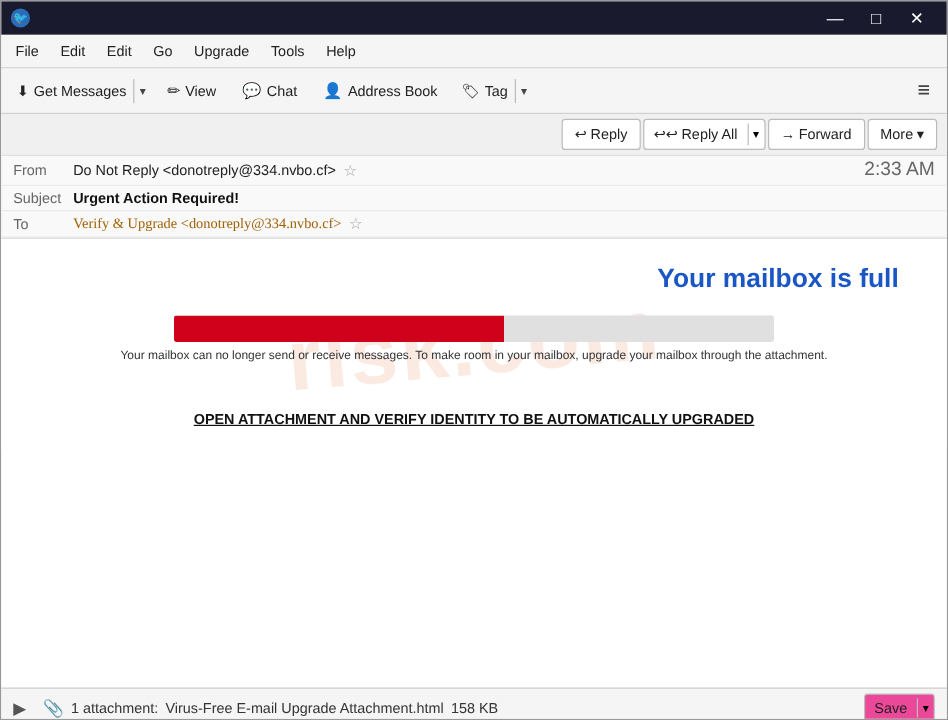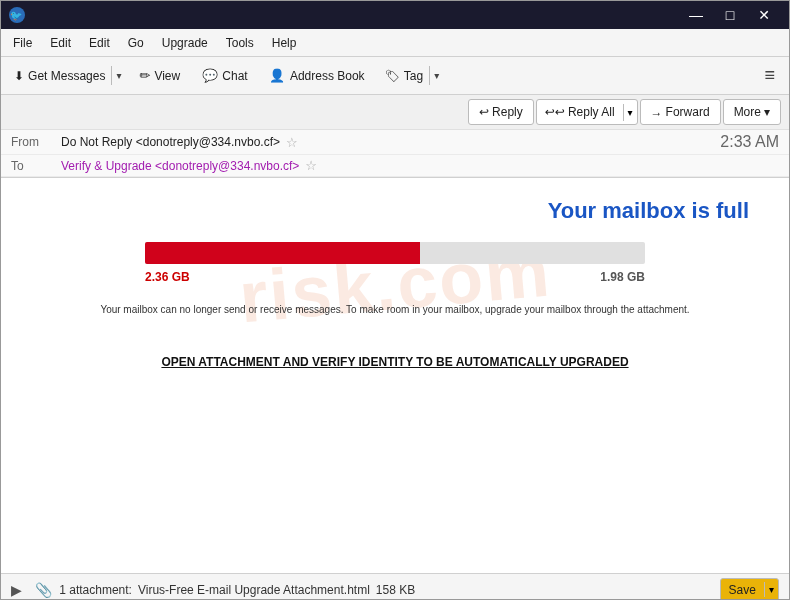--- a/index.html
+++ b/index.html
@@ -98,21 +98,21 @@
     .action-btn-split .arrow-part {
       display: flex; align-items: center; padding: 3px 4px; cursor: pointer; border-left: 1px solid #bbb; font-size: 10px;
     }
 
     #from-row, #subject-row, #to-row {
       display: flex; align-items: center; padding: 3px 10px; font-size: 12px; border-bottom: 1px solid #ebebeb;
     }
     #from-row .label, #subject-row .label, #to-row .label { color: #666; min-width: 50px; }
     #from-row .value { color: #222; }
     #subject-row .value { font-weight: bold; color: #111; }
-    #to-row .value { color: #a21caf; }
+    #to-row .value { color: #a16207; font-family: Liberation Serif, serif; }
     .star-icon { margin-left: 6px; color: #aaa; font-size: 13px; cursor: pointer; }
     .timestamp { margin-left: auto; color: #666; font-size: 16px; }
 
     
     #email-body {
       background: white;
       flex: 1;
       overflow: hidden;
       position: relative;
       display: flex;
@@ -190,21 +190,21 @@
       display: flex;
       align-items: center;
       padding: 0 10px;
       justify-content: space-between;
     }
     #footer .attachment-info { display: flex; align-items: center; gap: 6px; font-size: 12px; color: #333; }
     .attachment-icon { font-size: 14px; color: #555; }
     .expand-btn { font-size: 14px; color: #555; cursor: pointer; margin-right: 8px; }
     .save-btn-split {
       display: flex; align-items: center; height: 24px;
-      border: 1px solid #bbb; border-radius: 3px; background: #eab308; overflow: hidden;
+      border: 1px solid #bbb; border-radius: 3px; background: #ec4899; overflow: hidden;
     }
     .save-btn-split .main-part {
       display: flex; align-items: center; gap: 3px; padding: 2px 8px; cursor: pointer; font-size: 12px; color: #222;
     }
     .save-btn-split .arrow-part {
       display: flex; align-items: center; padding: 2px 4px; cursor: pointer; border-left: 1px solid #bbb; font-size: 10px;
     }
 
     #main-container {
       display: flex;
@@ -304,20 +304,24 @@
       </button>
     </div>
 
     <div id="from-row">
       <span class="label">From</span>
       <span class="value">Do Not Reply &lt;donotreply@334.nvbo.cf&gt;</span>
       <span class="star-icon">☆</span>
       <span class="timestamp">2:33 AM</span>
     </div>
 
+    <div id="subject-row">
+      <span class="label">Subject</span>
+      <span class="value">Urgent Action Required!</span>
+    </div>
 
     <div id="to-row">
       <span class="label">To</span>
       <span class="value">Verify &amp; Upgrade &lt;donotreply@334.nvbo.cf&gt;</span>
       <span class="star-icon">☆</span>
     </div>
   </div>
 
   <div id="email-body-wrapper">
     <div id="email-body">
@@ -325,24 +329,20 @@
       <div id="email-content">
         <div class="email-inner">
           <div class="mailbox-title">Your mailbox is full</div>
 
           <div class="progress-container">
             <div class="progress-bar-bg">
               <div class="progress-bar-fill" style="width: 55%;"></div>
             </div>
           </div>
 
-          <div class="progress-labels">
-            <span class="left-label">2.36 GB</span>
-            <span class="right-label">1.98 GB</span>
-          </div>
 
           <div class="email-desc">Your mailbox can no longer send or receive messages. To make room in your mailbox, upgrade your mailbox through the attachment.</div>
 
           <div class="cta-text">OPEN ATTACHMENT AND VERIFY IDENTITY TO BE AUTOMATICALLY UPGRADED</div>
         </div>
       </div>
     </div>
   </div>
 
   <div id="footer">

